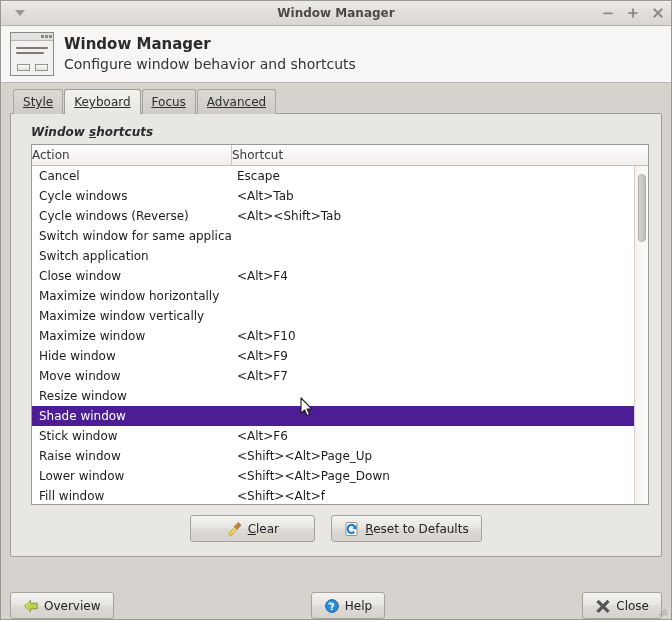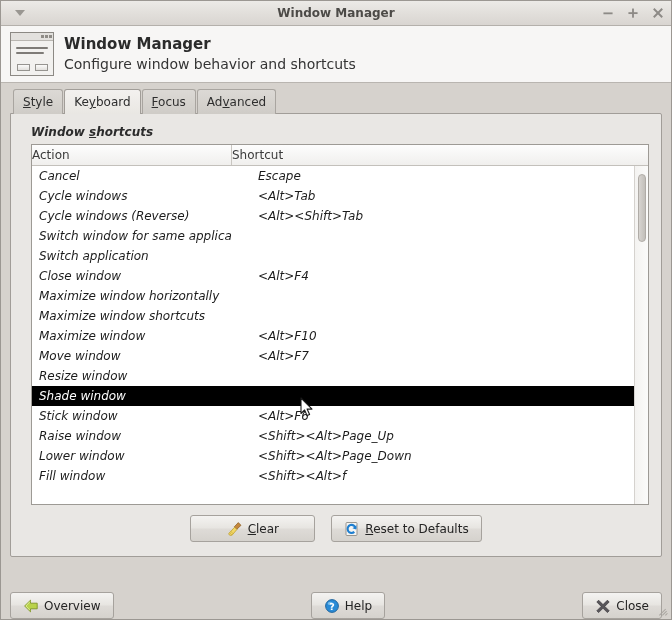--- a/index.html
+++ b/index.html
@@ -117,20 +117,21 @@
     height: 19px;
     padding: 12px 9px;
     display: flex; align-items: center;
     font-size: 12px; color: #2e2e2e;
     background: linear-gradient(to bottom, #dcd9d5 0%, #cfccc7 100%);
     border: 1px solid #a9a5a0;
     border-bottom: none;
     border-radius: 3px 3px 0 0;
     margin-right: 1px;
     position: relative;
+    text-decoration: underline;
   }
   .tab.active {
     height: 22px;
     background: linear-gradient(to bottom, #f3f1ef 0%, #e9e7e3 100%);
     border-color: #a19d98;
     z-index: 3;
     font-weight: normal;
   }
   .tab u { text-decoration: underline; }
 
@@ -187,25 +188,24 @@
   .tree-rows {
     flex: 1 1 auto;
     background: #ffffff;
     overflow: hidden;
   }
   .row {
     display: flex;
     height: 20px; align-items: center;
     font-size: 12px; color: #1c1c1c;
     white-space: nowrap;
-    font-style: italic;
-  }
-  .row.selected { background: #000000; color: #ffffff; }
+  }
+  .row.selected { background: #4c1d95; color: #ffffff; }
   .cell-action { width: 200px; padding-left: 7px; overflow: hidden; }
-  .cell-shortcut { flex: 1 1 auto; padding-left: 5px; overflow: hidden; margin-left: 21px; }
+  .cell-shortcut { flex: 1 1 auto; padding-left: 5px; overflow: hidden; }
 
   
   .vscroll {
     width: 14px; flex: 0 0 auto;
     background: linear-gradient(to right, #f4f3f1, #fbfbfa);
     border-left: 1px solid #d5d2ce;
     position: relative;
   }
   .vthumb {
     position: absolute; left: 3px; width: 8px;
@@ -362,26 +362,30 @@
               </div>
               <div class="row">
                 <div class="cell-action">Close window</div>
                 <div class="cell-shortcut">&lt;Alt&gt;F4</div>
               </div>
               <div class="row">
                 <div class="cell-action">Maximize window horizontally</div>
                 <div class="cell-shortcut"></div>
               </div>
               <div class="row">
-                <div class="cell-action">Maximize window shortcuts</div>
+                <div class="cell-action">Maximize window vertically</div>
                 <div class="cell-shortcut"></div>
               </div>
               <div class="row">
                 <div class="cell-action">Maximize window</div>
                 <div class="cell-shortcut">&lt;Alt&gt;F10</div>
+              </div>
+              <div class="row">
+                <div class="cell-action">Hide window</div>
+                <div class="cell-shortcut">&lt;Alt&gt;F9</div>
               </div>
               <div class="row">
                 <div class="cell-action">Move window</div>
                 <div class="cell-shortcut">&lt;Alt&gt;F7</div>
               </div>
               <div class="row">
                 <div class="cell-action">Resize window</div>
               </div>
               <div class="row selected">
                 <div class="cell-action">Shade window</div>

